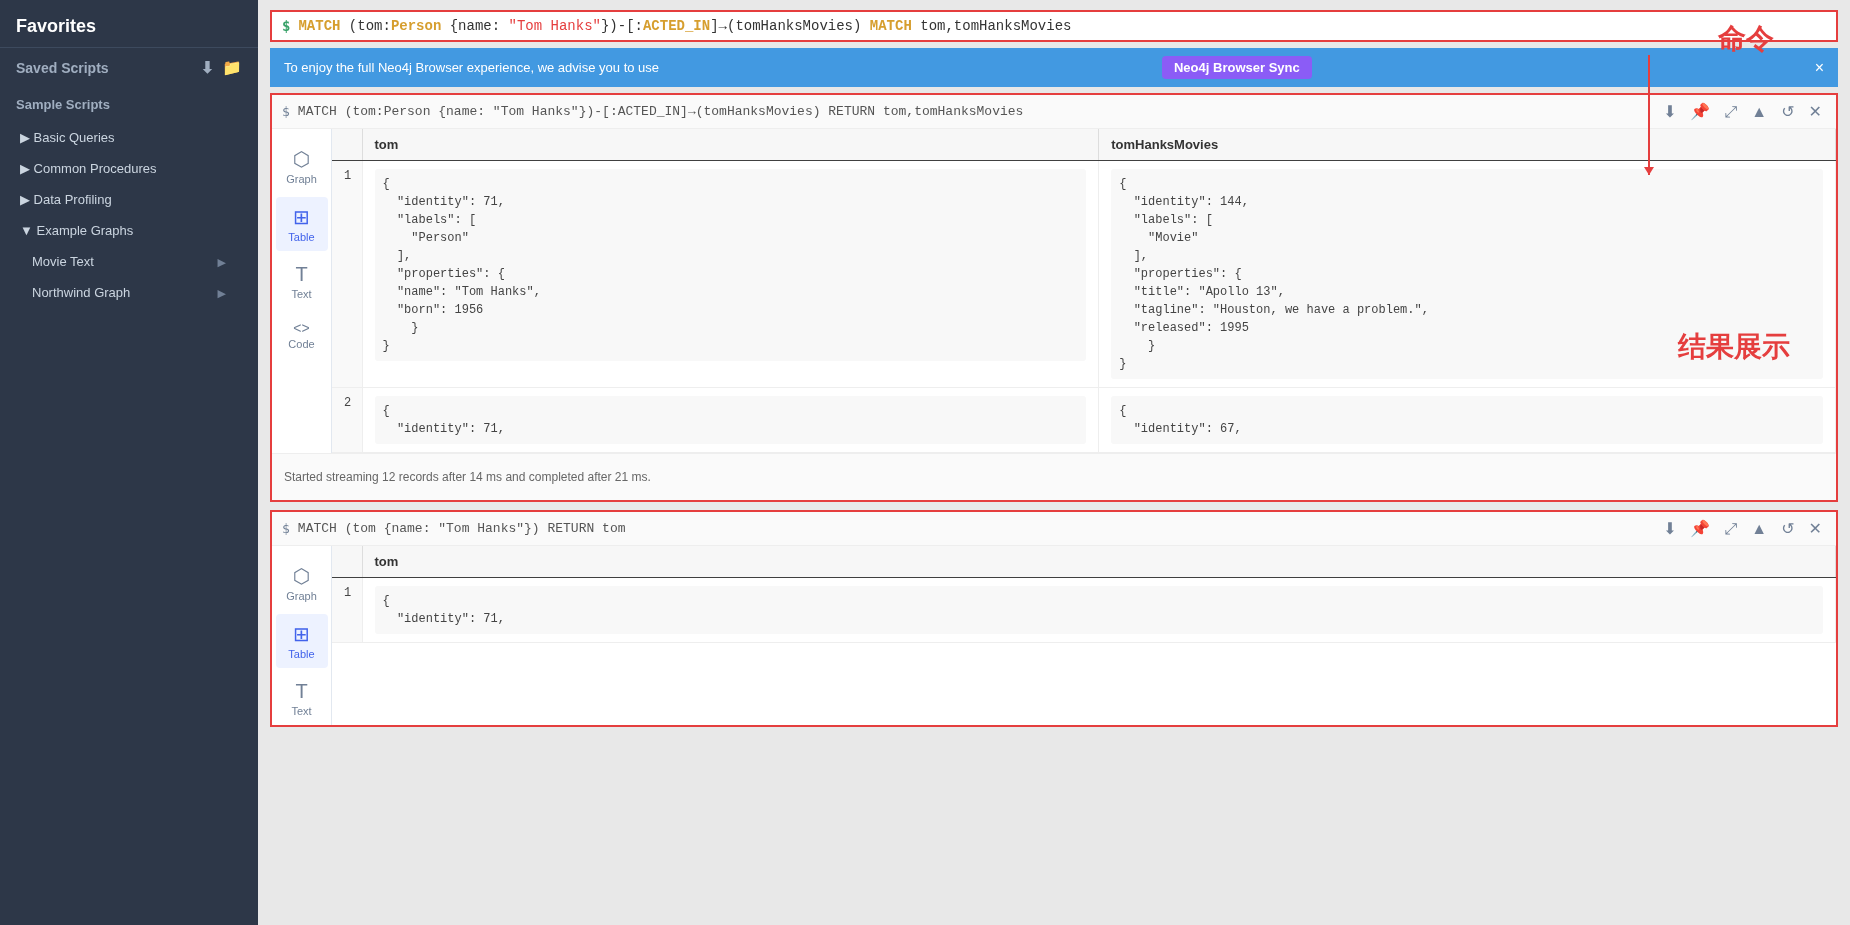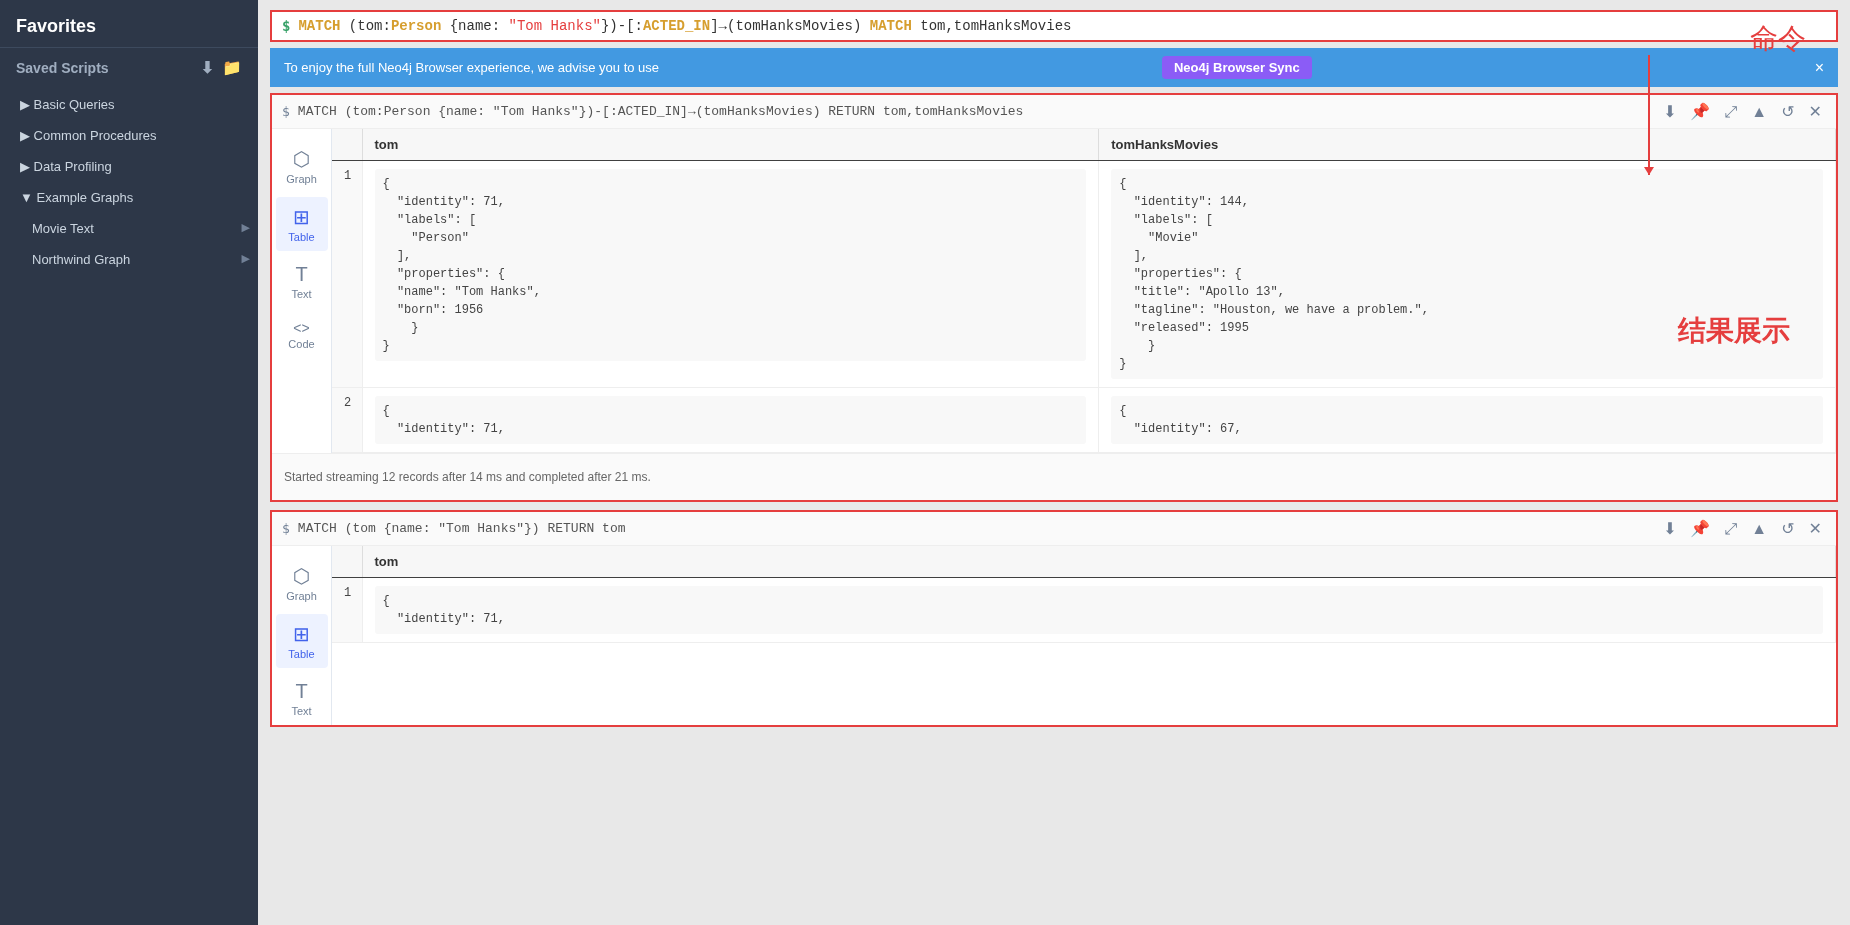--- a/index.html
+++ b/index.html
@@ -29,23 +29,23 @@
       padding: 10px 16px 6px;
       font-size: 14px;
       font-weight: 600;
       color: #a0aec0;
       border-top: 1px solid #3d4a5e;
     }
     .sidebar-section-header .icons { display: flex; gap: 8px; }
     .sidebar-section-icon { cursor: pointer; font-size: 16px; color: #a0aec0; }
     .sidebar-nav-item {
       display: flex;
-      align-items: flex-start;
+      align-items: flex-end;
       justify-content: space-between;
-      padding: 8px 8px 8px 20px;
+      padding: 8px 32px 8px 20px;
       cursor: pointer;
       font-size: 13px;
       color: #cbd5e0;
     }
     .sidebar-nav-item .chevron { font-size: 11px; color: #718096; }
     .sidebar-subsection { padding: 6px 0; }
     .sidebar-nav-item.indented { padding-left: 32px; }
     .section-label {
       padding: 14px 16px 4px;
       font-size: 13px;
@@ -235,33 +235,33 @@
 
     .main-wrapper {
       position: relative;
       flex: 1;
       display: flex;
       flex-direction: column;
     }
 
     .annotation-minglinag {
       position: absolute;
-      right: 44px;
+      right: 76px;
       top: 20px;
       color: #e53e3e;
       font-size: 28px;
-      font-weight: normal;
+      font-weight: bold;
       pointer-events: none;
       z-index: 10;
     }
 
     .annotation-jieguo {
       position: absolute;
       right: 60px;
-      top: 312px;
+      top: 328px;
       color: #e53e3e;
       font-size: 28px;
       font-weight: bold;
       pointer-events: none;
       z-index: 10;
     }
 
     
     .arrow-line {
       position: absolute;
@@ -290,20 +290,21 @@
   <div class="sidebar-title">Favorites</div>
 
   <div class="sidebar-section-header">
     <span>Saved Scripts</span>
     <div class="icons">
       <span class="sidebar-section-icon">⬇</span>
       <span class="sidebar-section-icon">📁</span>
     </div>
   </div>
 
+  <div class="section-label">Sample Scripts</div>
 
   <div class="sidebar-subsection">
     <div class="sidebar-nav-item">
       <span>▶ Basic Queries</span>
     </div>
     <div class="sidebar-nav-item">
       <span>▶ Common Procedures</span>
     </div>
     <div class="sidebar-nav-item">
       <span>▶ Data Profiling</span>

